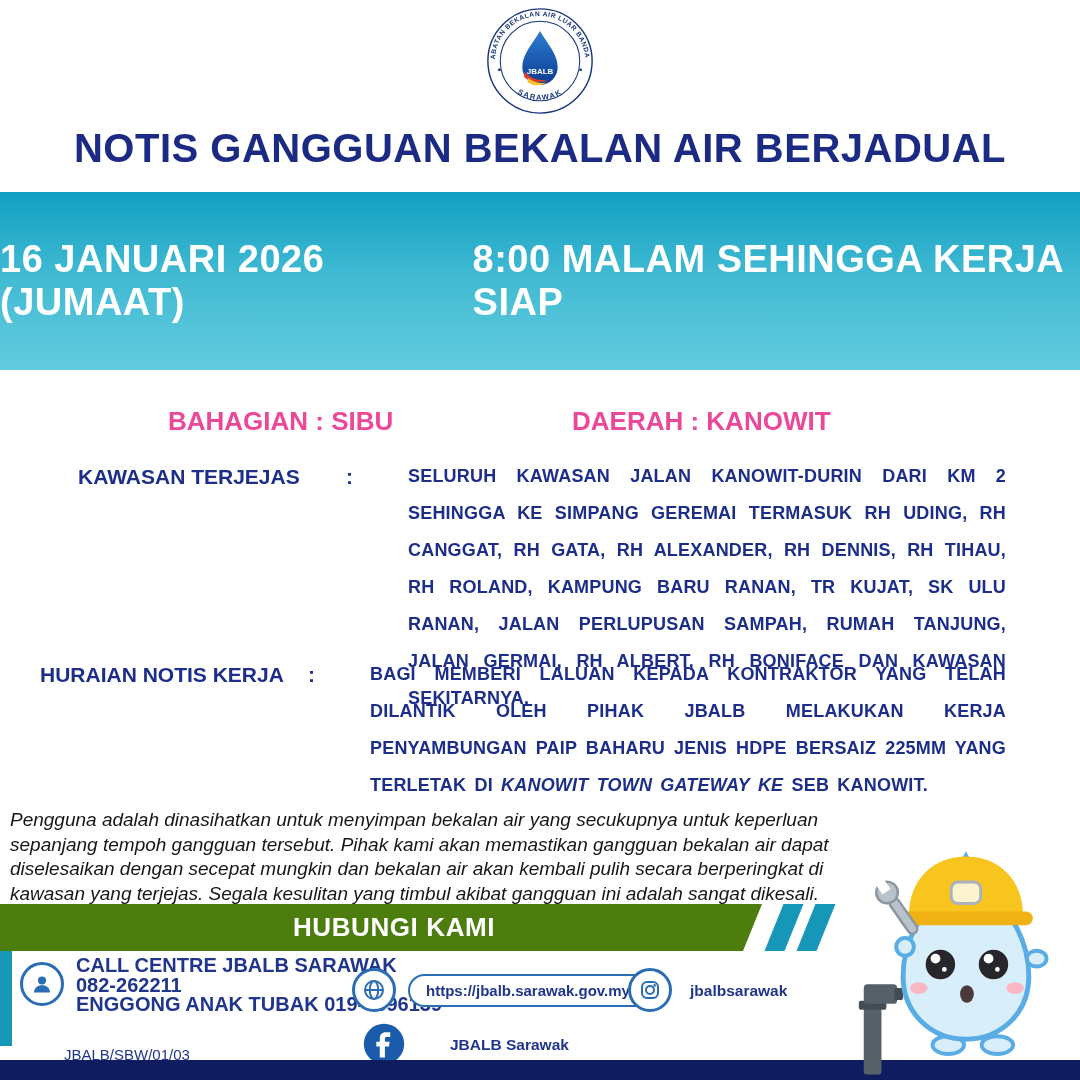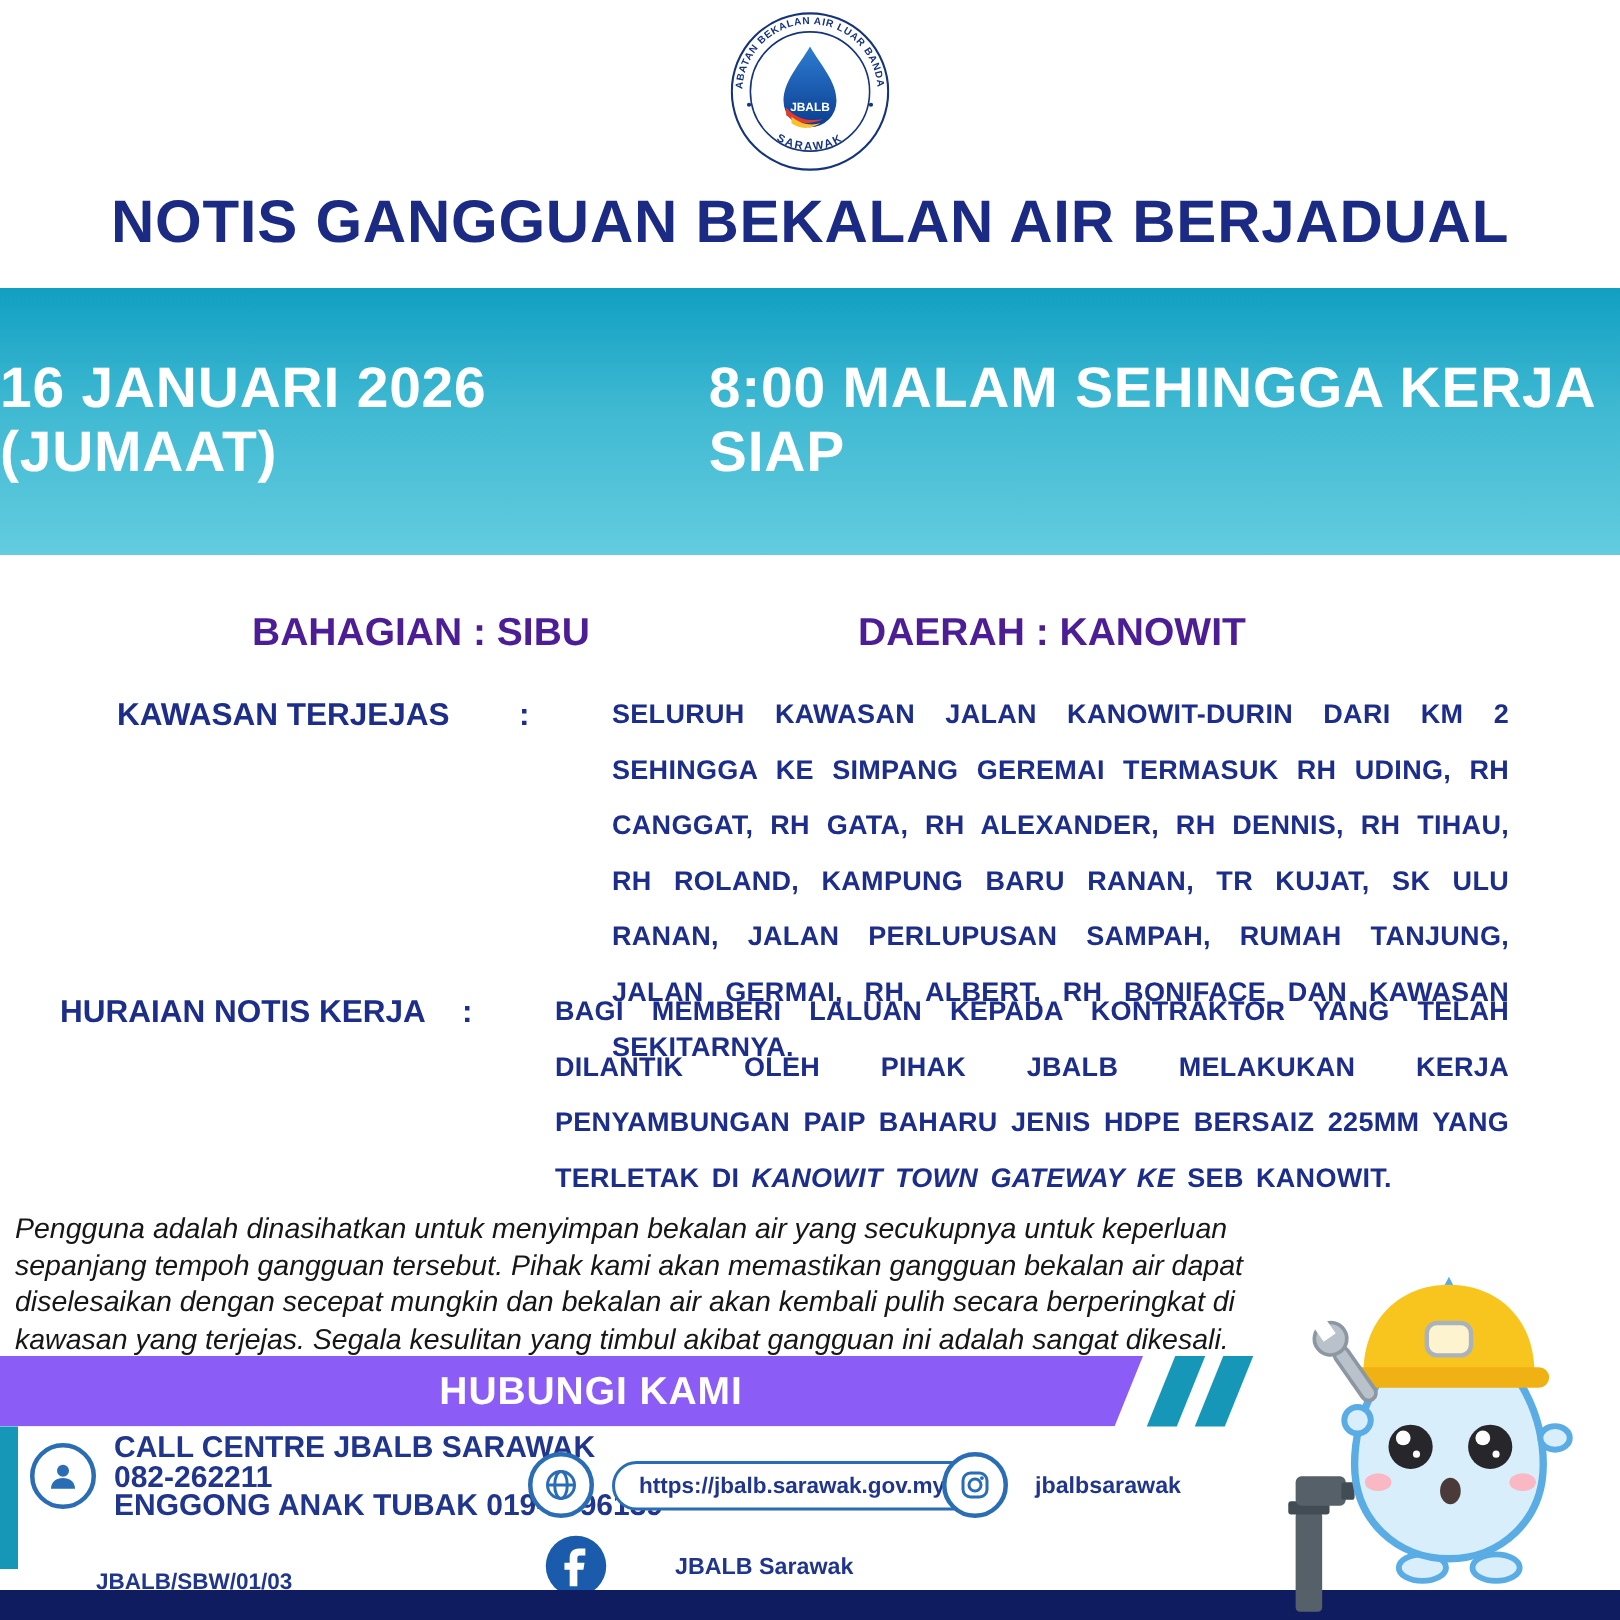--- a/index.html
+++ b/index.html
@@ -13,61 +13,61 @@
   .title{position:absolute;left:0;top:126px;width:100%;margin:0;text-align:center;
          font-size:40px;font-weight:bold;color:#1b2b84;letter-spacing:0.5px;}
 
   
   .banner{position:absolute;left:0;top:192px;width:1080px;height:178px;
           background:linear-gradient(180deg,#119fc2 0%,#3fb9d2 45%,#63ccdf 100%);
           display:flex;align-items:center;justify-content:center;gap:16px;
           color:#ffffff;font-weight:bold;font-size:38px;letter-spacing:0.5px;}
 
   
-  .region{position:absolute;font-size:26px;font-weight:bold;color:#4c1d95;}
+  .region{position:absolute;font-size:26px;font-weight:bold;color:#ec4899;}
   .bahagian{left:168px;top:406px;}
   .daerah{left:572px;top:406px;}
 
   
   .info-row{position:absolute;left:40px;right:74px;display:flex;align-items:flex-start;}
   .kawasan-row{top:458px;margin-left:38px;}
   .huraian-row{top:656px;}
   .info-label{flex:0 0 268px;font-size:21px;font-weight:bold;color:#1c2e8a;padding-top:7px;}
   .info-colon{flex:0 0 62px;font-size:21px;font-weight:bold;color:#1c2e8a;padding-top:7px;}
   .info-text{flex:1;font-size:18px;font-weight:bold;color:#1c2e8a;text-align:justify;
              line-height:37px;word-spacing:3px;letter-spacing:0.2px;}
   .info-text i{font-style:italic;margin-top:34px;}
 
   
   .advisory{position:absolute;left:10px;top:808px;width:834px;margin:0;
             font-style:italic;font-size:19px;line-height:24.5px;color:#161616;}
 
   
-  .contact-banner{position:absolute;left:0;top:904px;width:762px;height:47px;background:#8b5cf6;
+  .contact-banner{position:absolute;left:0;top:904px;width:762px;height:47px;background:#4d7c0f;
                   clip-path:polygon(0 0,100% 0,calc(100% - 19px) 100%,0 100%);
                   display:flex;align-items:center;justify-content:center;
                   color:#ffffff;font-size:26px;font-weight:bold;letter-spacing:0.6px;padding-left:26px;box-sizing:border-box;}
   .stripe{position:absolute;top:904px;height:47px;width:20px;background:#1697b8;transform:skewX(-22deg);}
   .stripe.s1{left:774px;}
   .stripe.s2{left:806px;}
   .left-strip{position:absolute;left:0;top:951px;width:12px;height:95px;background:#1697b8;}
 
   
   .icon-circle{position:absolute;width:44px;height:44px;border:3px solid #2a6db5;border-radius:50%;
                box-sizing:border-box;display:flex;align-items:center;justify-content:center;background:#fff;}
   .icon-circle svg{width:24px;height:24px;}
   .fb-circle{position:absolute;width:44px;height:44px;}
   .phone-block{position:absolute;left:76px;top:956px;font-size:20px;font-weight:bold;
                color:#20358c;line-height:19.5px;}
   .website-box{position:absolute;left:408px;top:974px;border:2px solid #2a6db5;border-radius:17px;
                padding:6px 16px;font-size:15px;font-weight:bold;color:#20358c;background:#fff;}
   .social-text{position:absolute;font-size:15.5px;font-weight:bold;color:#20358c;}
   .ig-text{left:690px;top:982px;}
   .fb-text{left:416px;top:1036px;margin-left:34px;}
-  .ref{position:absolute;left:64px;top:1046px;font-size:15px;font-weight:bold;color:#20358c;}
+  .ref{position:absolute;left:64px;top:1046px;font-size:15px;font-weight:normal;color:#20358c;}
 
   
   .mascot{position:absolute;right:4px;top:798px;width:226px;height:278px;z-index:5;}
   .footer-bar{position:absolute;left:0;bottom:0;width:100%;height:20px;background:#0f1c60;}
 </style>
 </head>
 <body>
 
 <div class="page">
 

